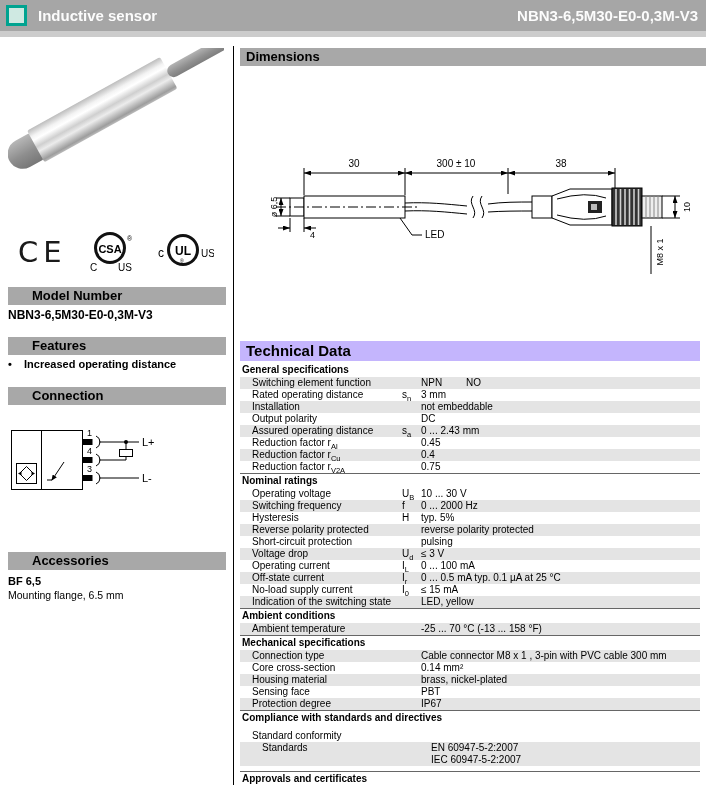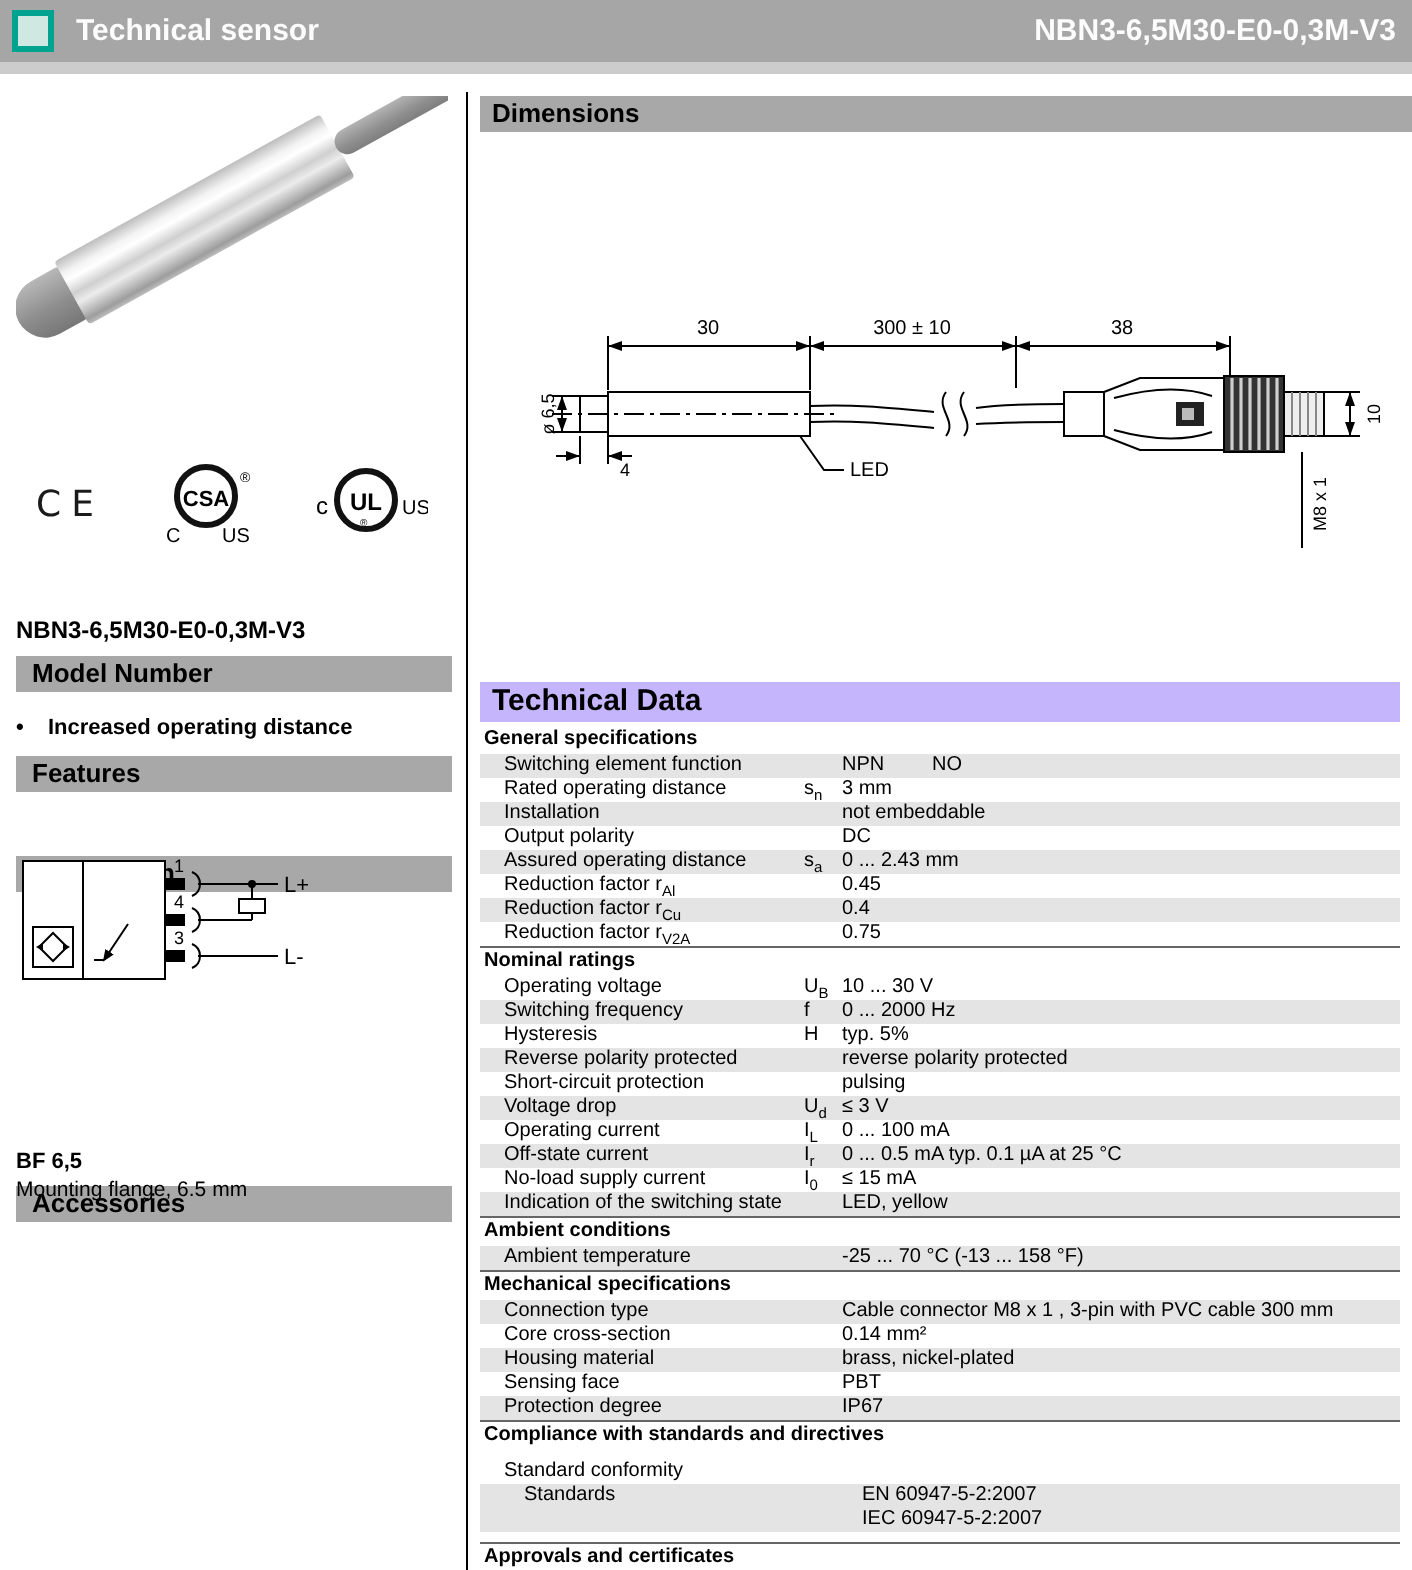--- a/index.html
+++ b/index.html
@@ -12,37 +12,37 @@
   .brand-icon{position:absolute;left:6px;top:5px;width:15px;height:15px;
               background:#cfe9e2;border:3px solid #00a390;}
   .header-title{position:absolute;left:38px;top:7px;font-size:15px;font-weight:bold;color:#fcfcfc;}
   .header-model{position:absolute;right:8px;top:7px;font-size:15px;font-weight:bold;color:#fcfcfc;}
 
   
   .divider-v{position:absolute;left:233px;top:46px;width:1px;height:739px;background:#000;}
 
   
   .bar{position:absolute;left:8px;width:218px;height:18px;background:#a8a8a8;
-       font-size:13px;font-weight:bold;line-height:18px;padding-left:8px;box-sizing:border-box;margin-top:41px;}
+       font-size:13px;font-weight:bold;line-height:18px;padding-left:24px;box-sizing:border-box;}
   .bar-right{position:absolute;left:240px;width:516px;height:18px;background:#a8a8a8;
        font-size:13px;font-weight:bold;line-height:18px;padding-left:6px;box-sizing:border-box;}
 
   
   .photo{position:absolute;left:8px;top:48px;width:216px;height:178px;background:#fff;overflow:hidden;}
   .sensor-group{position:absolute;left:-6px;top:66px;width:300px;display:flex;align-items:center;
                 transform:rotate(-29deg);transform-origin:60px 50%;}
   .sensor-cap{width:32px;height:30px;border-radius:15px 3px 3px 15px;
               background:linear-gradient(180deg,#b8b8b8,#8e8e8e 55%,#777);}
   .sensor-body{width:152px;height:36px;margin-left:-2px;border-radius:2px;
               background:linear-gradient(180deg,#bdbdbd 0%,#f3f3f3 20%,#ffffff 32%,#cfcfcf 52%,#ececec 66%,#9d9d9d 92%,#bdbdbd 100%);}
   .sensor-cable{width:110px;height:13px;margin-left:-1px;border-radius:7px;
               background:linear-gradient(180deg,#b3b3b3,#8f8f8f 60%,#7e7e7e);}
   .logos{position:absolute;left:8px;top:228px;width:216px;height:48px;display:flex;
          align-items:center;justify-content:space-between;padding:0 10px;box-sizing:border-box;}
-  .ce-mark{font-size:18px;letter-spacing:5px;color:#1a1a1a;font-family:"DejaVu Sans",sans-serif;}
+  .ce-mark{font-size:29px;letter-spacing:5px;color:#1a1a1a;font-family:"DejaVu Sans",sans-serif;}
   .model-value{position:absolute;left:8px;top:308px;font-size:12px;font-weight:bold;}
   .feature-line{position:absolute;left:8px;top:358px;font-size:11px;font-weight:bold;display:flex;}
   .feature-bullet{width:16px;}
   .acc-name{position:absolute;left:8px;top:575px;font-size:11px;font-weight:bold;}
   .acc-desc{position:absolute;left:8px;top:589px;font-size:10.5px;}
 
   
   .dim-svg{position:absolute;left:270px;top:152px;}
   .conn-svg{position:absolute;left:8px;top:420px;}
   .td-bar{position:absolute;left:240px;top:341px;width:460px;height:20px;background:#c4b5fd;
@@ -64,21 +64,21 @@
 
   svg text{font-family:"Liberation Sans",sans-serif;fill:#000;}
 </style>
 </head>
 <body>
 
 <div class="page">
 
   <div class="top-header">
     <div class="brand-icon"></div>
-    <div class="header-title">Technical sensor</div>
+    <div class="header-title">Inductive sensor</div>
     <div class="header-model">NBN3-6,5M30-E0-0,3M-V3</div>
   </div>
   <div class="header-strip"></div>
 
   <div class="divider-v"></div>
 
   <div class="photo">
     <div class="sensor-group">
       <div class="sensor-cap"></div>
       <div class="sensor-body"></div>

